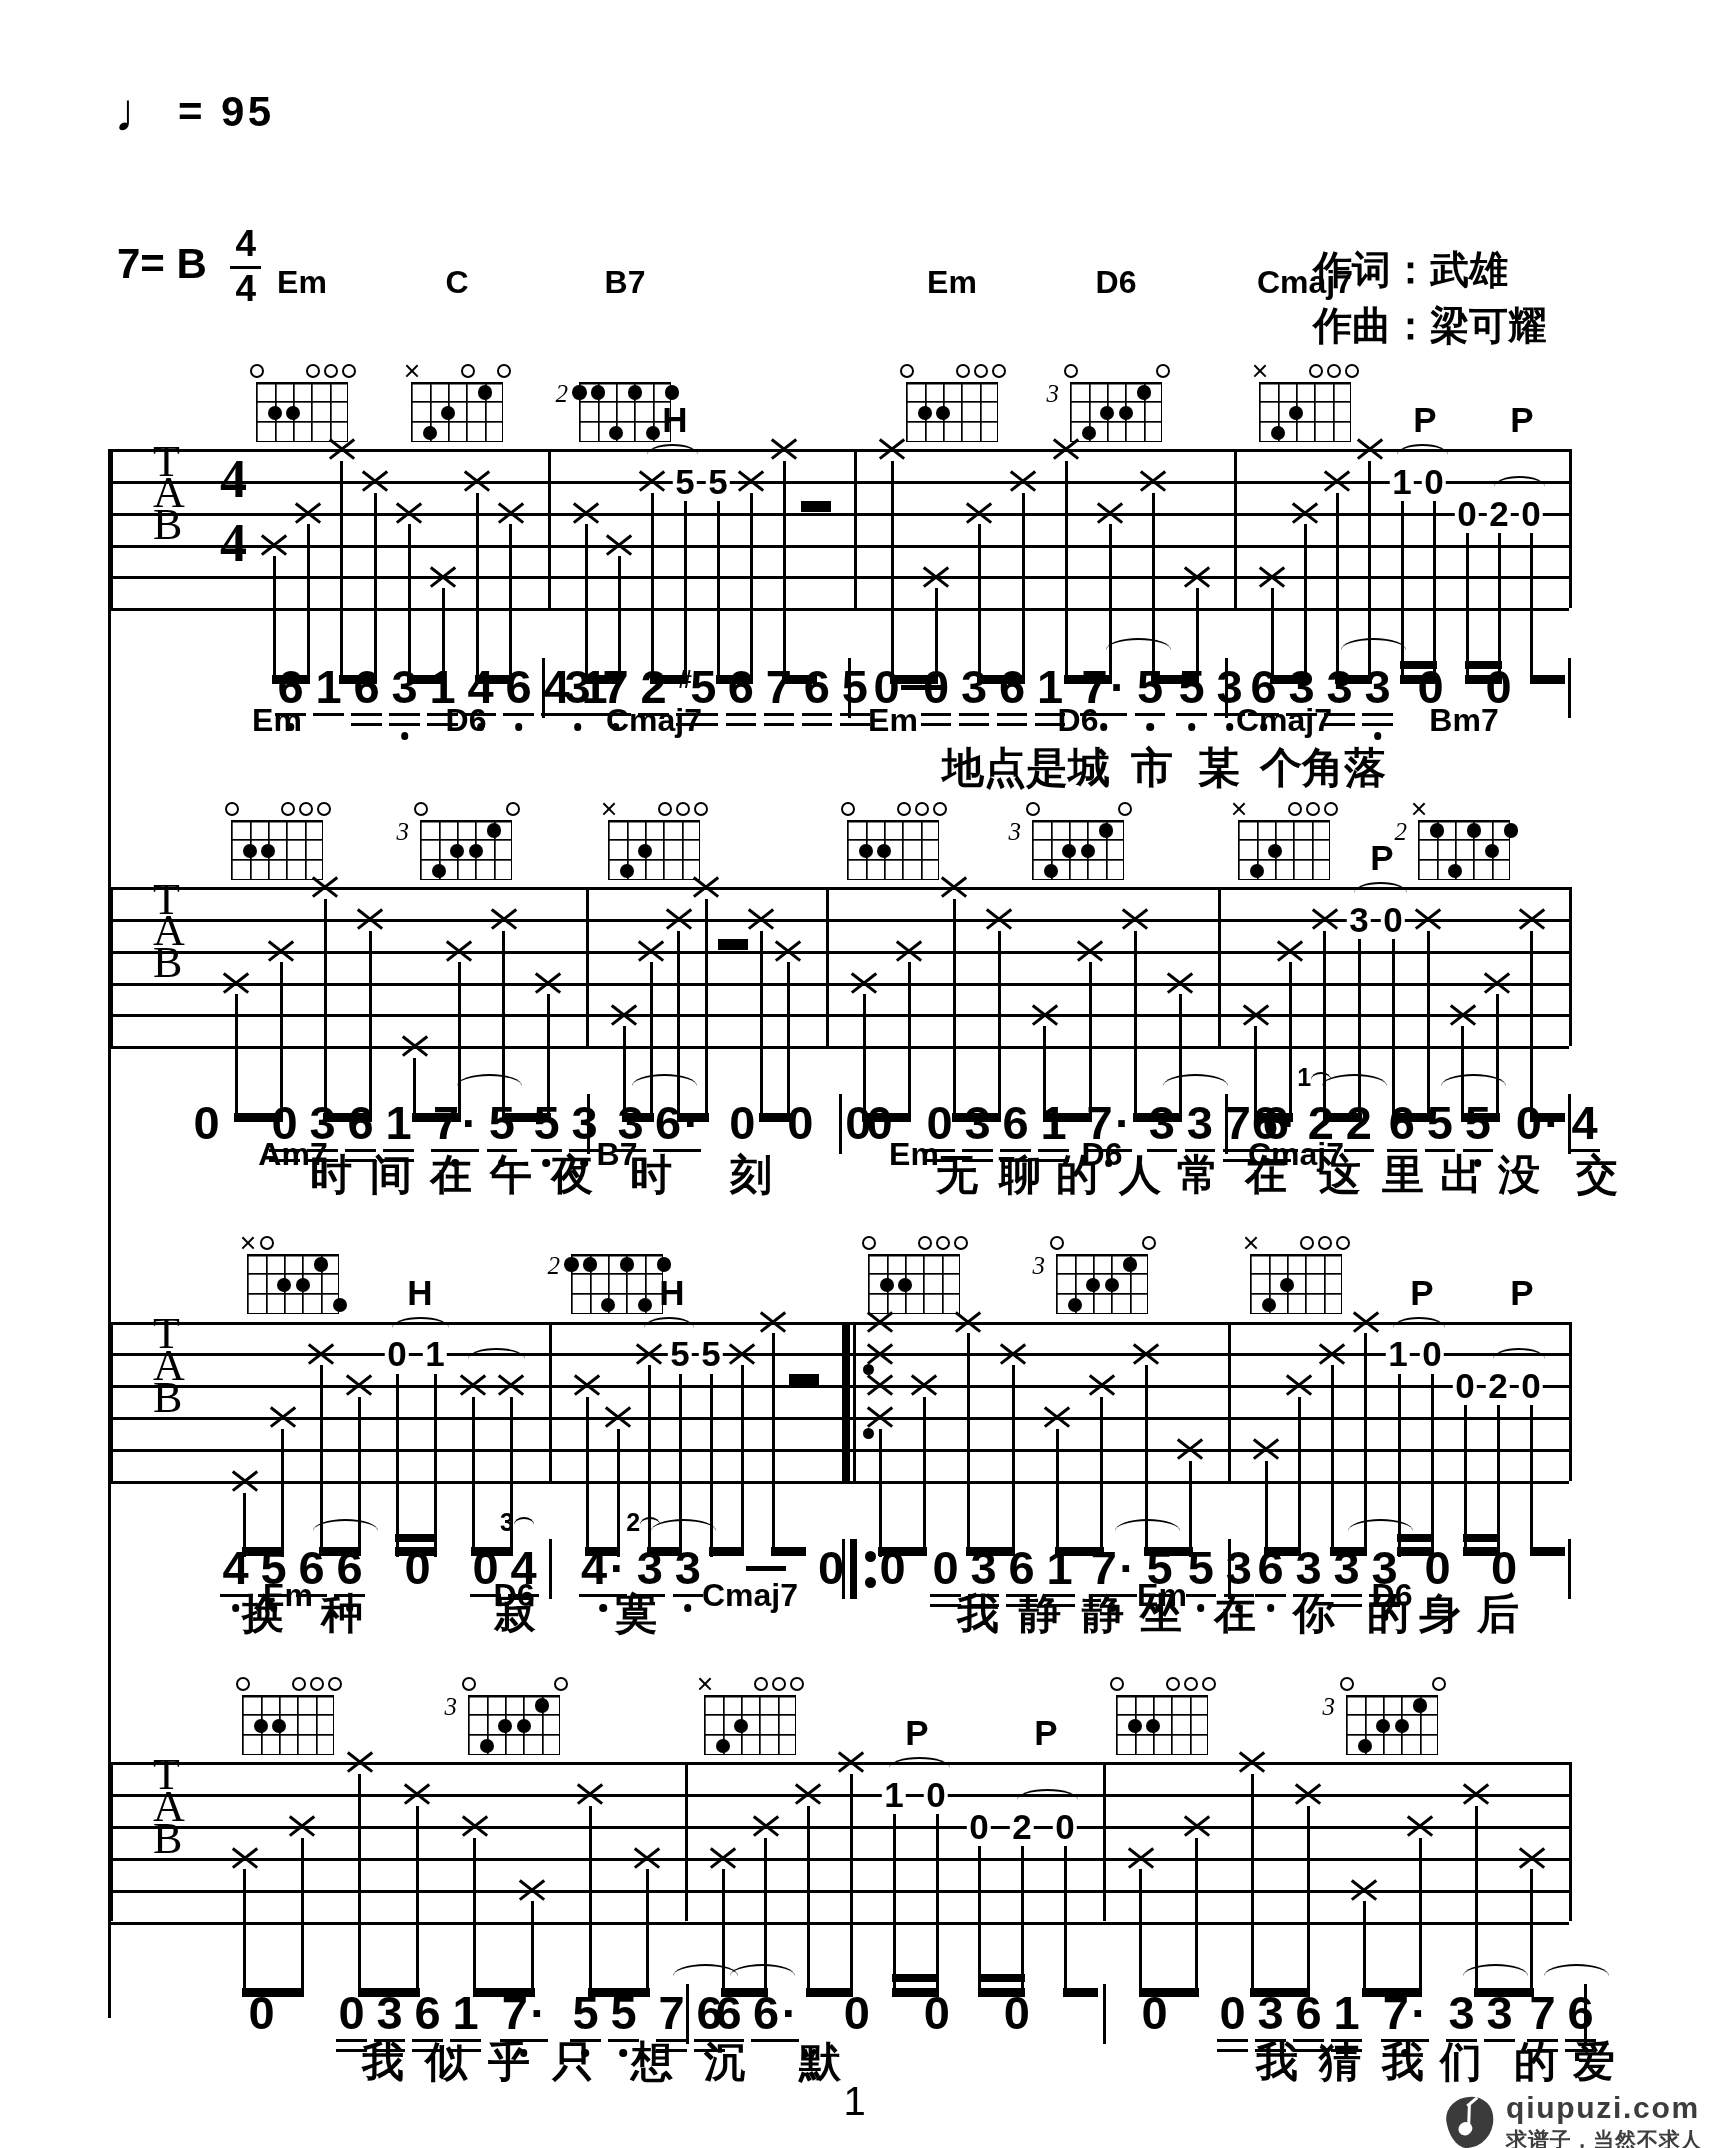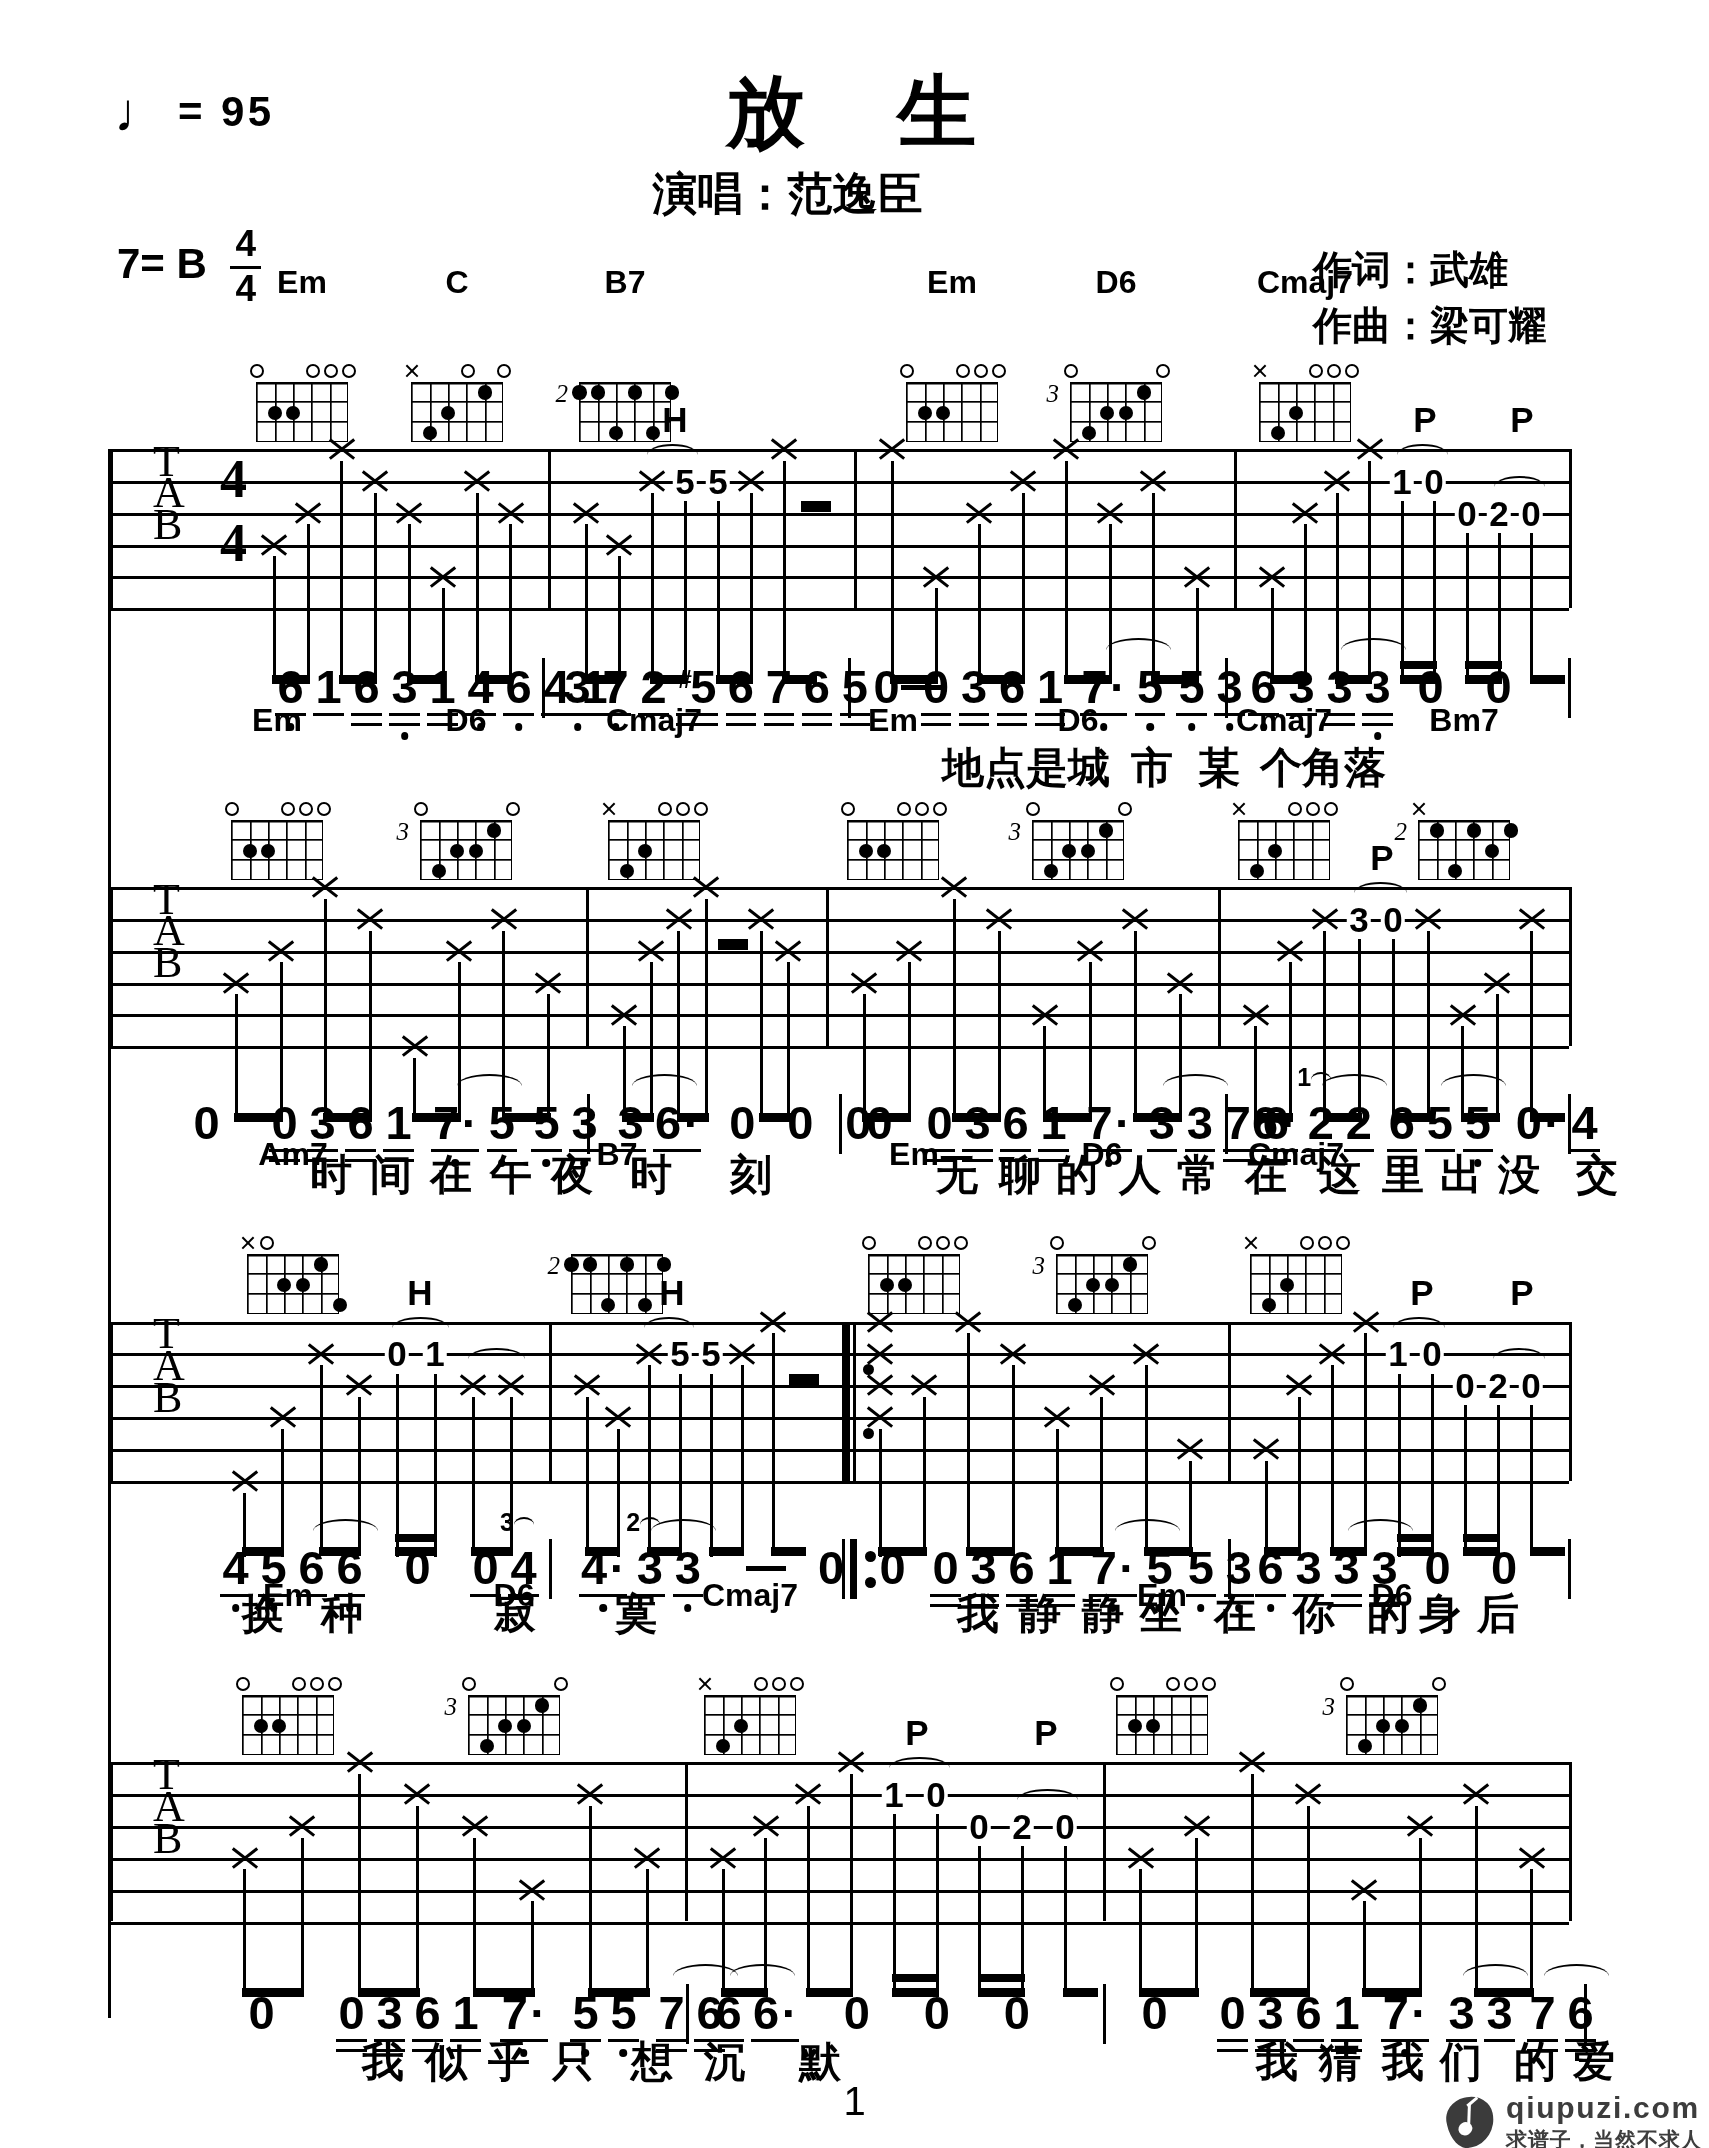--- a/index.html
+++ b/index.html
@@ -92,22 +92,20 @@
   .pick .nflag{position:absolute;left:22.7px;top:4.2px;width:13.4px;height:3.4px;background:#fff;transform:rotate(-28deg)}
   .sitename{font-size:30px;font-weight:bold;color:#3d3d3d;letter-spacing:1.7px;line-height:1.15}
   .slogan{font-size:21px;font-weight:bold;color:#3d3d3d;letter-spacing:0.8px}
 </style>
 </head>
 <body>
 
 <div class="page">
 
   <div class="abs tempo"><span class="noteglyph">♩</span><span>= 95</span></div>
-  <div class="abs title">放　生</div>
-  <div class="abs singer">演唱：范逸臣</div>
   <div class="abs keysig"><span>7= B</span><span class="frac"><span class="ft">4</span><span class="fb">4</span></span></div>
   <div class="abs credit1">作词：武雄</div>
   <div class="abs credit2">作曲：梁可耀</div>
 
   <div id="score">
       <div class="leftline" style="left: 108px; top: 449px; height: 1569px;"></div>
       <div class="sline" style="left: 110px; top: 449px; width: 1459px;"></div>
       <div class="sline" style="left: 110px; top: 481px; width: 1459px;"></div>
       <div class="sline" style="left: 110px; top: 513px; width: 1459px;"></div>
       <div class="sline" style="left: 110px; top: 545px; width: 1459px;"></div>

